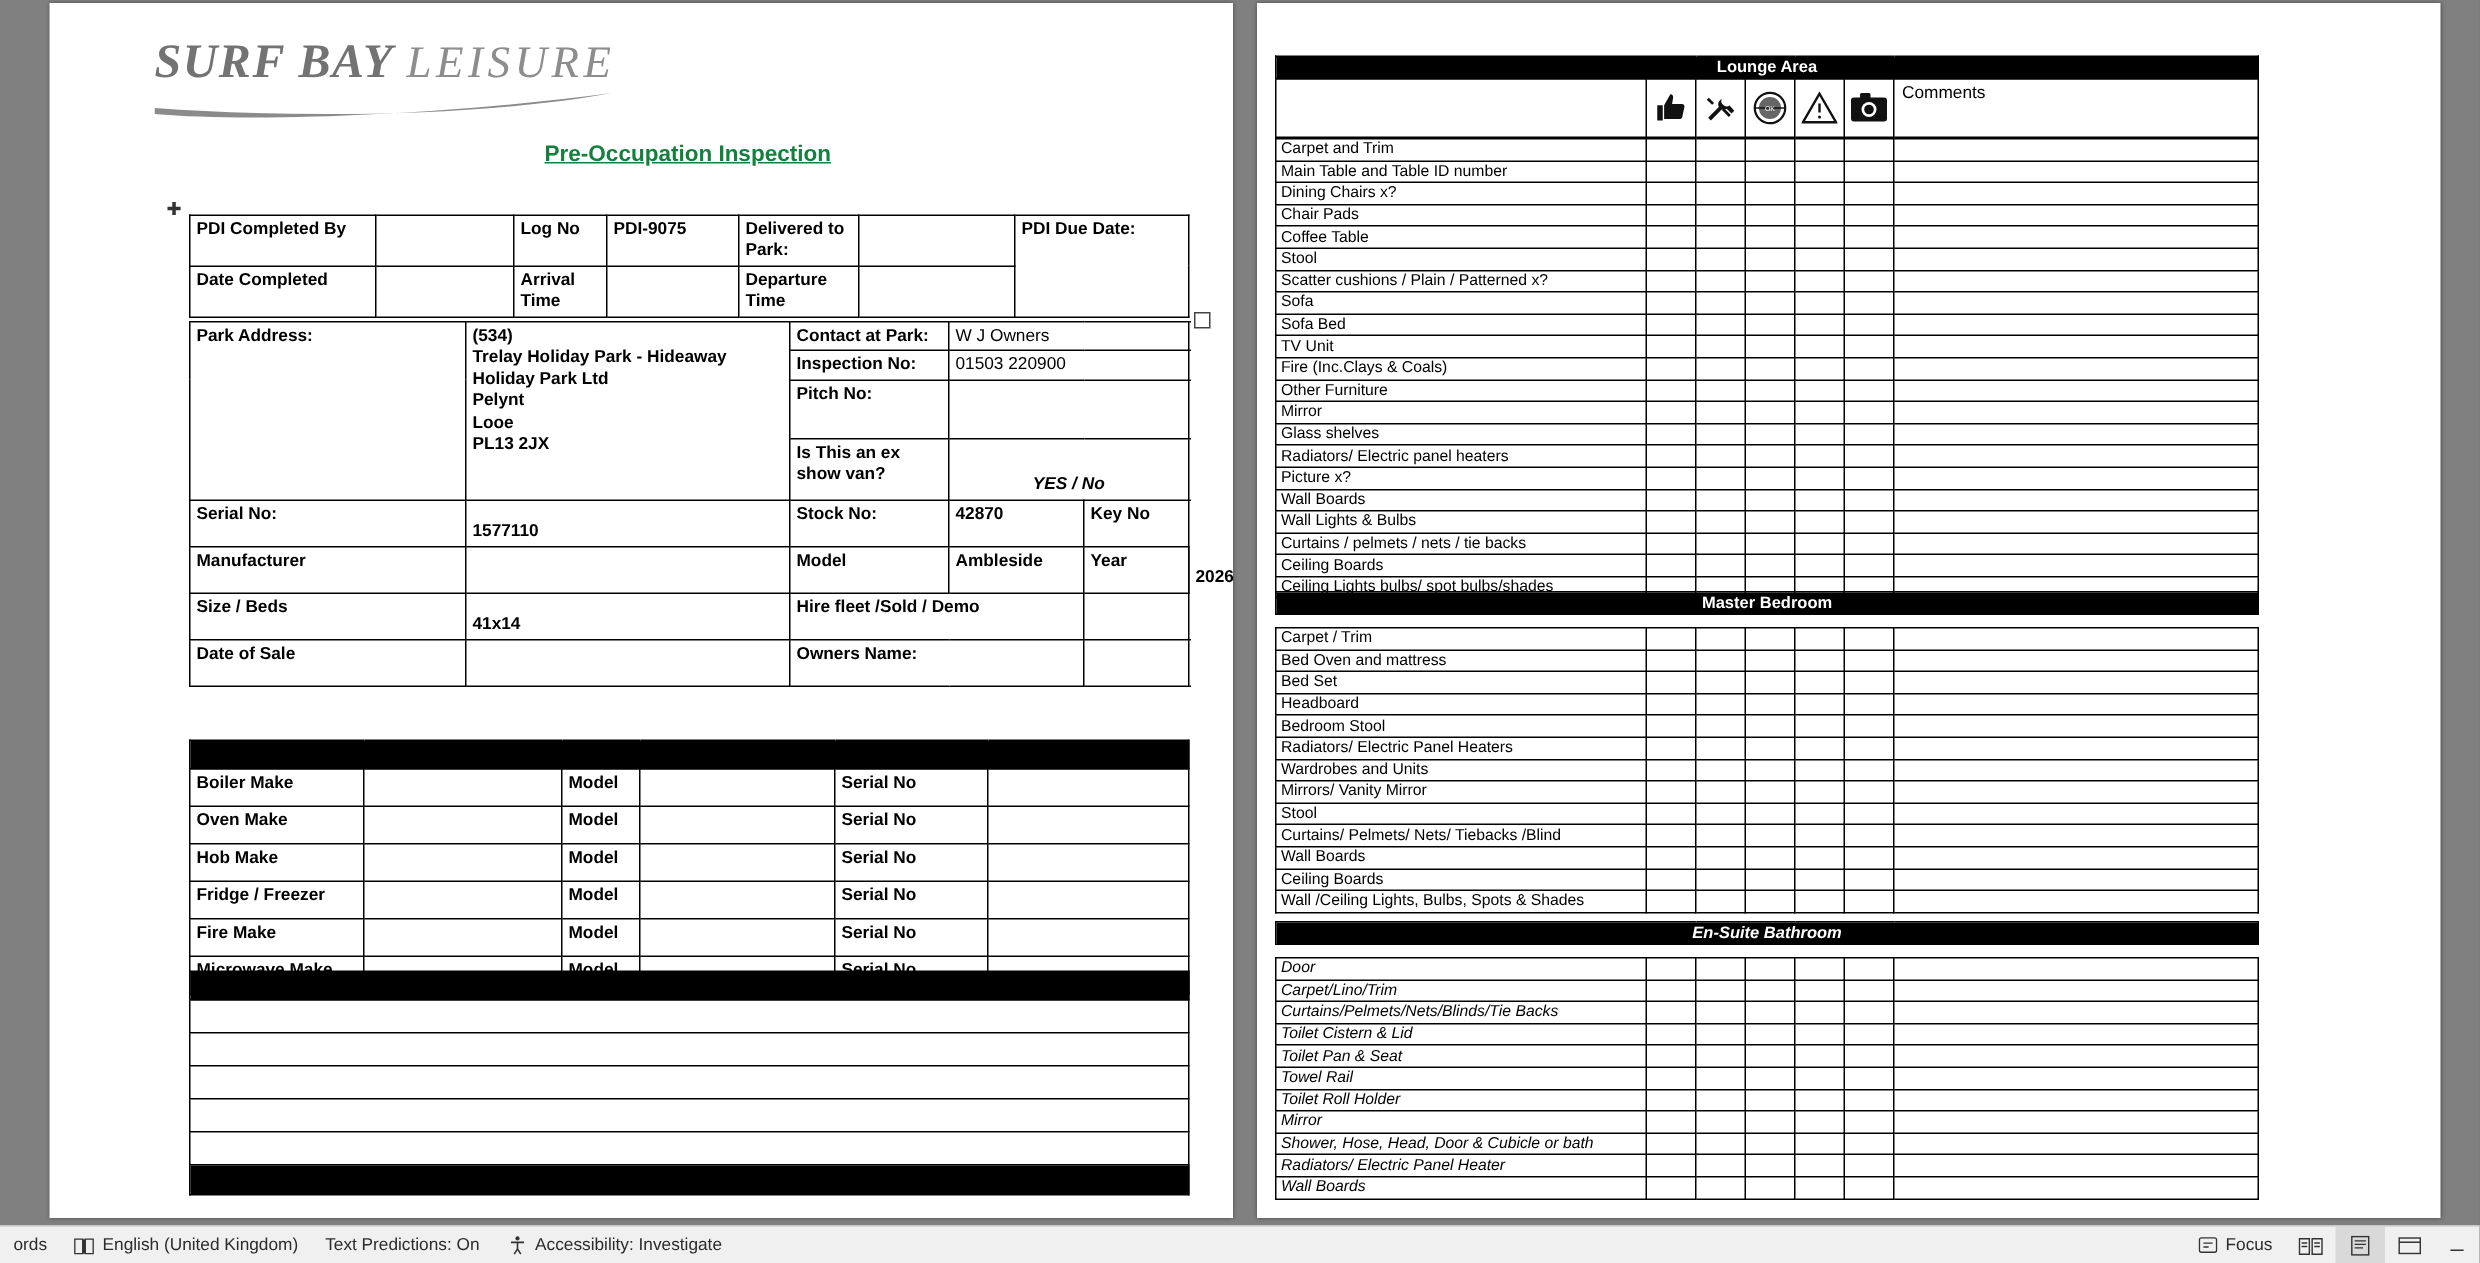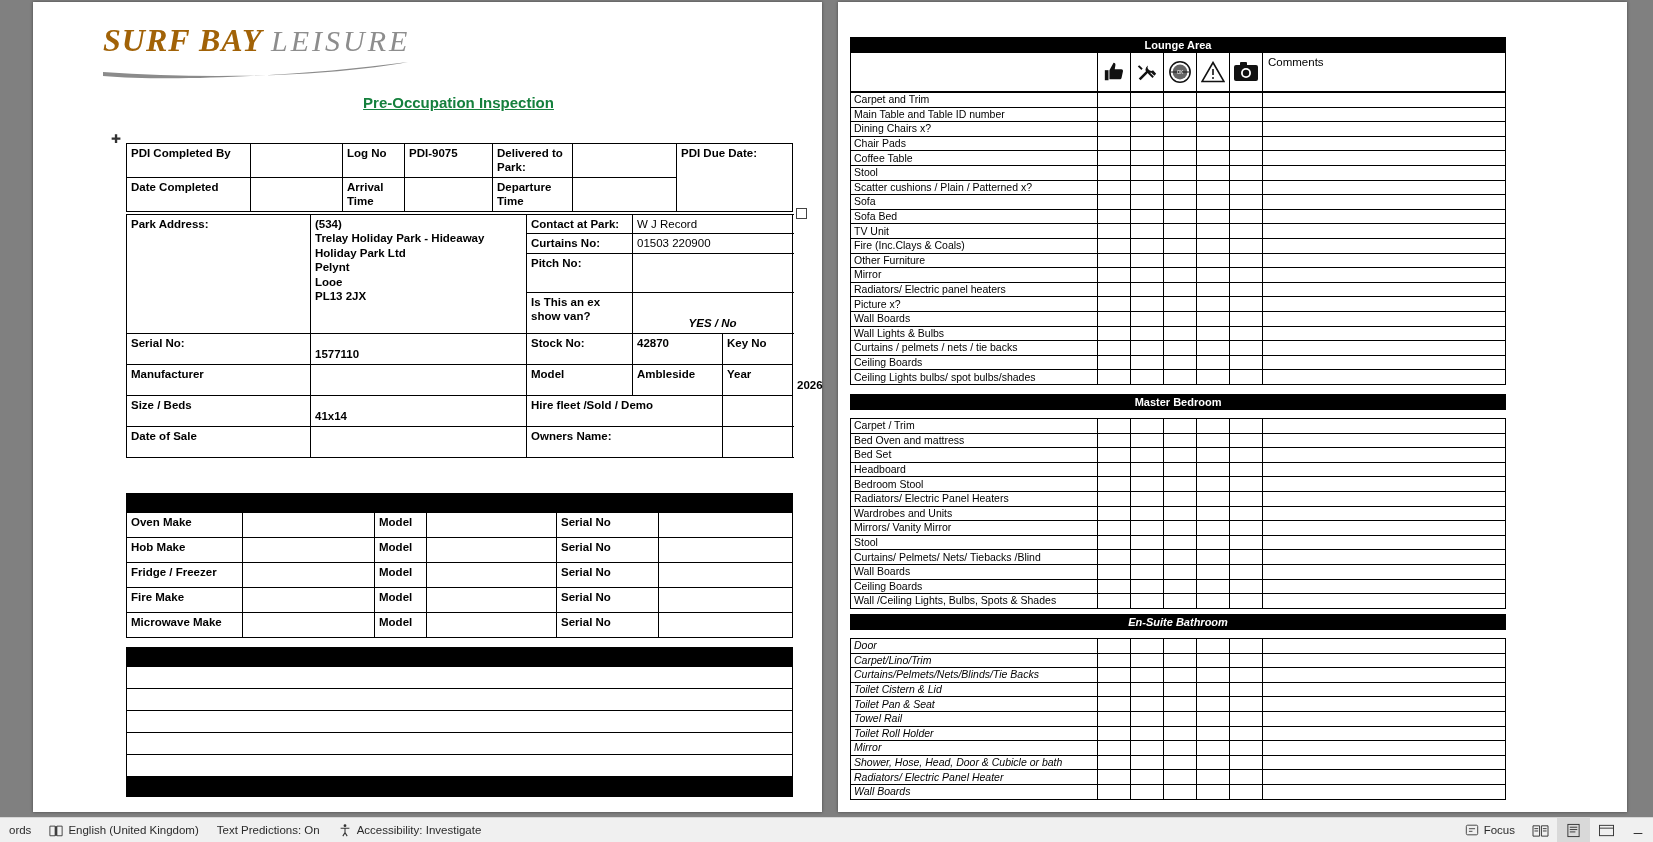--- a/index.html
+++ b/index.html
@@ -42,21 +42,21 @@
     left: 70px; top: 20px;
     width: 330px; height: 60px;
   }
   .logo-text {
     font-family: "Liberation Serif", serif;
     font-size: 30px;
     letter-spacing: 1px;
     color: #7e7e7e;
     white-space: nowrap;
   }
-  .logo-text .b1 { font-weight: bold; font-style: italic; color: #a16207; font-size: 32px;}
+  .logo-text .b1 { font-weight: bold; font-style: italic; color: #737373; font-size: 32px;}
   .logo-text .b2 { font-weight: normal; font-style: italic; color: #8d8d8d; letter-spacing: 3px;}
   .logo-swoosh {
     position: absolute;
     left: 0; top: 38px;
     width: 310px; height: 20px;
   }
   .title {
     position: absolute;
     left: 93px; top: 92px;
     width: 665px;
@@ -221,24 +221,24 @@
       <tbody>
         <tr>
           <td class="bold" rowspan="4">Park Address:</td>
           <td class="bold small" rowspan="4" style="white-space:pre-line">(534)
 Trelay Holiday Park - Hideaway
 Holiday Park Ltd
 Pelynt
 Looe
 PL13 2JX</td>
           <td class="bold">Contact at Park:</td>
-          <td colspan="3">W J Record</td>
-        </tr>
-        <tr>
-          <td class="bold">Curtains No:</td>
+          <td colspan="3">W J Owners</td>
+        </tr>
+        <tr>
+          <td class="bold">Inspection No:</td>
           <td colspan="3">01503 220900</td>
         </tr>
         <tr>
           <td class="bold" style="height:34px">Pitch No:</td>
           <td colspan="3"></td>
         </tr>
         <tr>
           <td class="bold" style="height:36px">Is This an ex show van?</td>
           <td colspan="3" class="center bold" style="vertical-align:bottom">YES  / No</td>
         </tr>
@@ -277,20 +277,28 @@
         <col style="width:116px">
           <col style="width:132px">
           <col style="width:52px">
         <col style="width:130px">
           <col style="width:102px">
           <col style="width:134px">
       </colgroup>
       <tbody>
         <tr>
           <td class="hdr-black" colspan="6">Appliance Details</td>
+        </tr>
+        <tr>
+          <td class="bold" style="height:20px">Boiler Make</td>
+          <td></td>
+          <td class="bold">Model</td>
+          <td></td>
+          <td class="bold">Serial No</td>
+          <td></td>
         </tr>
         <tr>
           <td class="bold" style="height:20px">Oven Make</td>
           <td></td>
           <td class="bold">Model</td>
           <td></td>
           <td class="bold">Serial No</td>
           <td></td>
         </tr>
         <tr>
@@ -533,20 +541,29 @@
             <td>Other Furniture</td>
             <td></td>
             <td></td>
             <td></td>
             <td></td>
             <td></td>
             <td></td>
           </tr>
           <tr>
             <td>Mirror</td>
+            <td></td>
+            <td></td>
+            <td></td>
+            <td></td>
+            <td></td>
+            <td></td>
+          </tr>
+          <tr>
+            <td>Glass shelves</td>
             <td></td>
             <td></td>
             <td></td>
             <td></td>
             <td></td>
             <td></td>
           </tr>
           <tr>
             <td>Radiators/ Electric panel heaters</td>
             <td></td>

